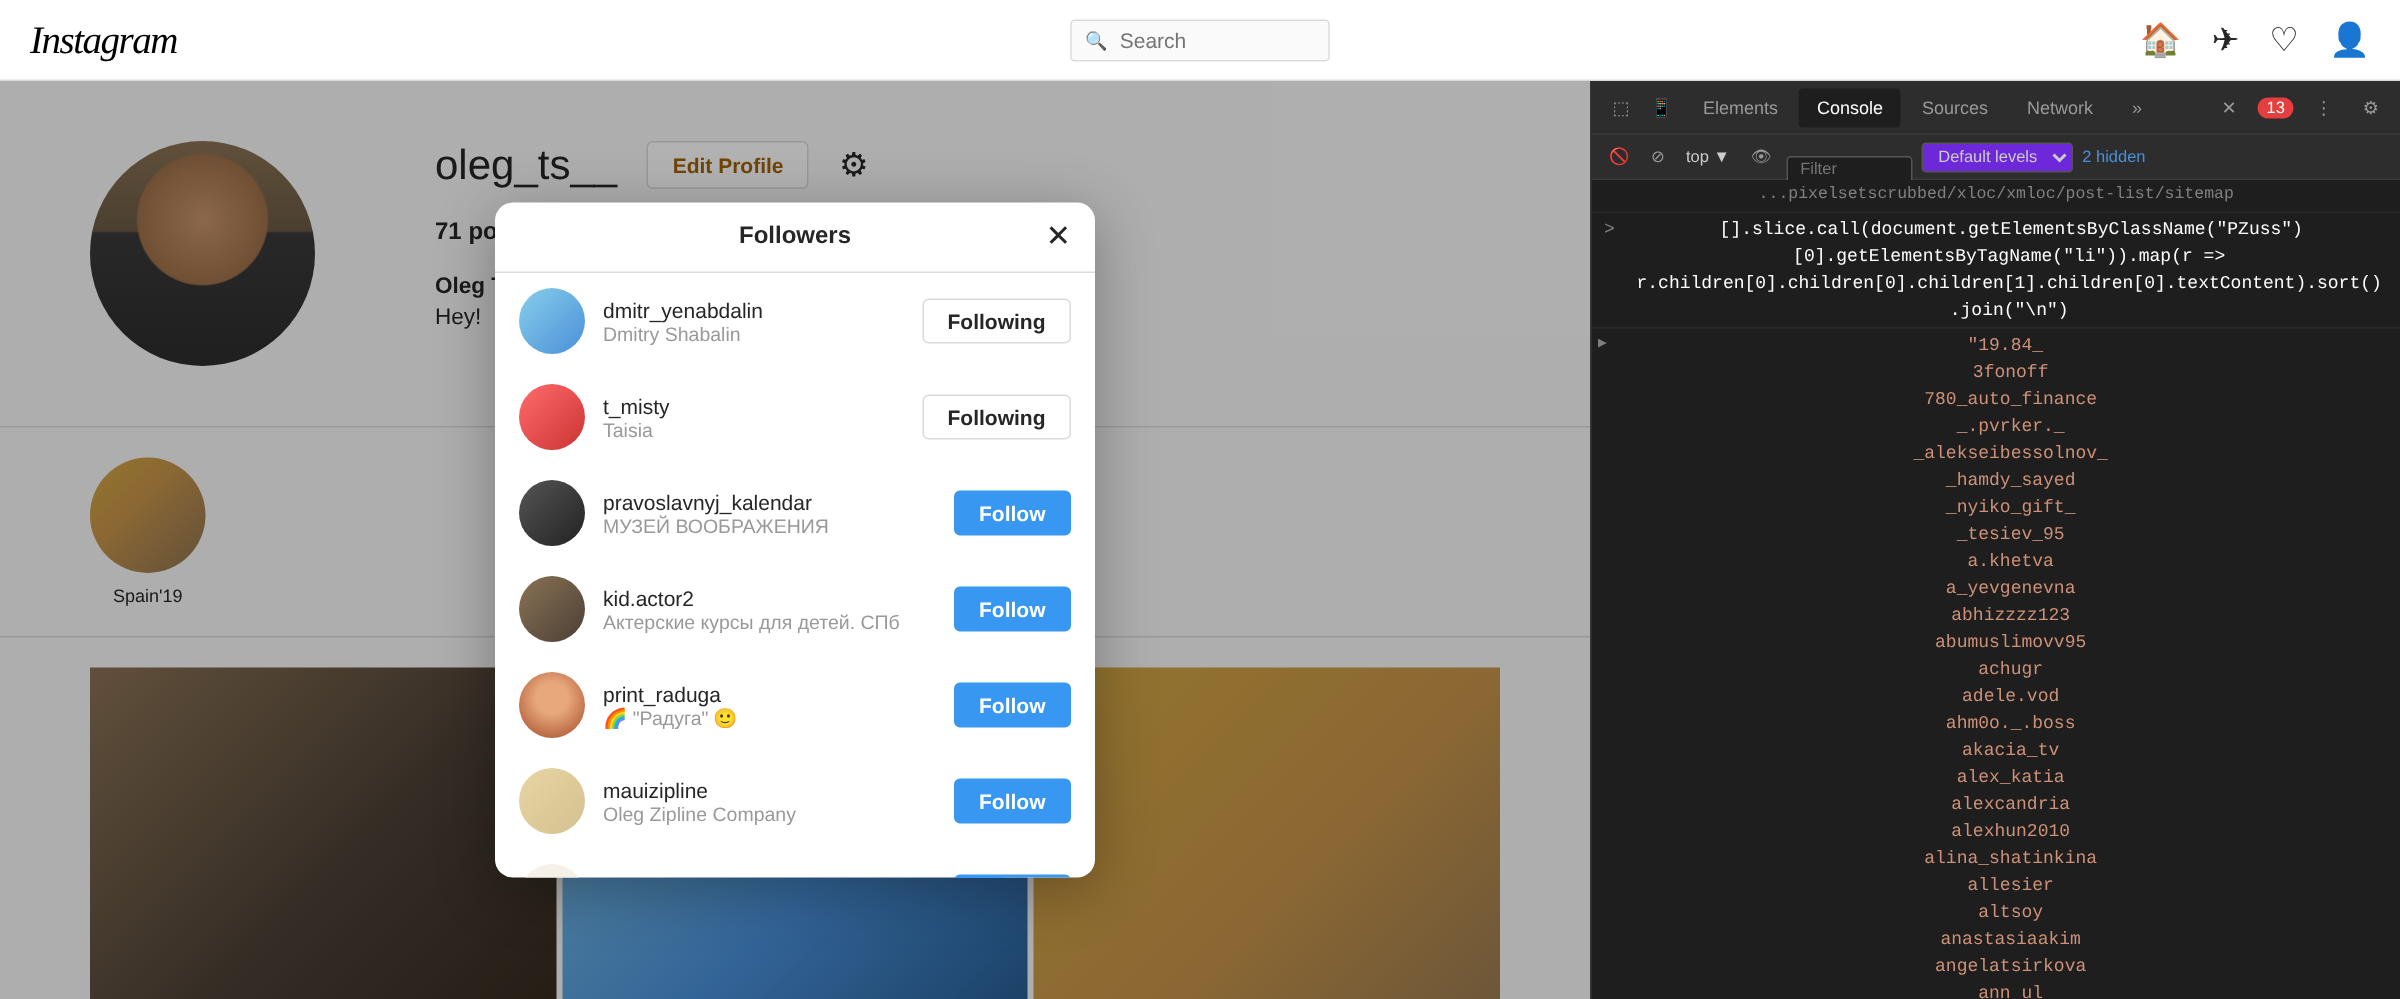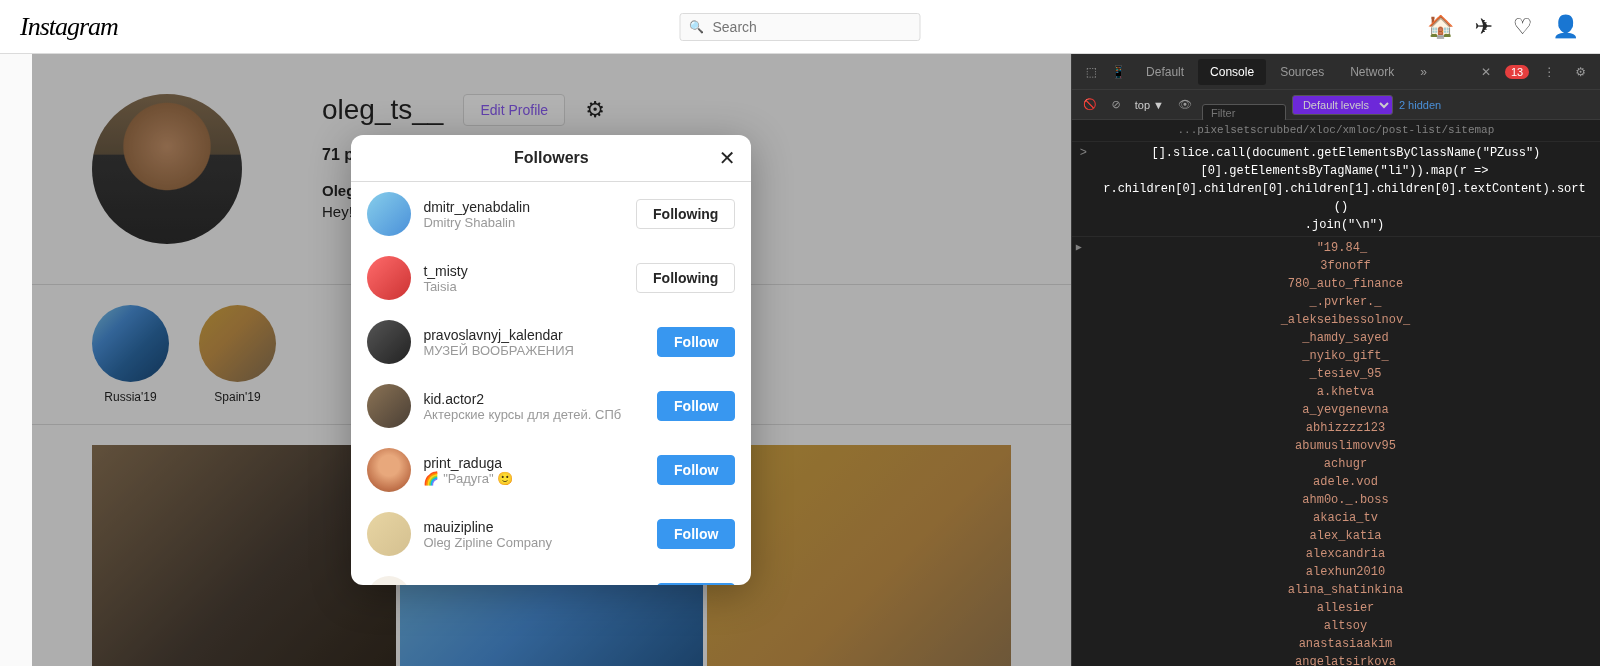--- a/index.html
+++ b/index.html
@@ -31,21 +31,21 @@
       left: 50%;
       transform: translateX(-50%);
     }
     .nav-search input {
       background: #fafafa;
       border: 1px solid #dbdbdb;
       border-radius: 3px;
       padding: 5px 10px 5px 32px;
       font-size: 14px;
       color: #999;
-      width: 241px;
+      width: 173px;
       outline: none;
     }
     .nav-search-wrapper {
       position: relative;
     }
     .nav-search-icon {
       position: absolute;
       left: 10px;
       top: 50%;
       transform: translateY(-50%);
@@ -70,21 +70,20 @@
       flex: 1;
       overflow: hidden;
     }
 
     
     .instagram-area {
       width: 1060px;
       background: #fafafa;
       overflow-y: auto;
       position: relative;
-      margin-left: 32px;
     }
 
     
     .profile-header {
       display: flex;
       align-items: flex-start;
       padding: 40px 60px;
       gap: 80px;
     }
     .profile-avatar {
@@ -113,23 +112,23 @@
       font-size: 28px;
       font-weight: 300;
       color: #262626;
     }
     .profile-edit-btn {
       border: 1px solid #dbdbdb;
       background: #fff;
       border-radius: 4px;
       padding: 7px 16px;
       font-size: 14px;
-      font-weight: 400;
-      cursor: pointer;
-      color: #8b5cf6;
+      font-weight: 700;
+      cursor: pointer;
+      color: #a16207;
     }
     .profile-settings-icon {
       font-size: 22px;
       cursor: pointer;
       color: #262626;
     }
     .profile-stats {
       display: flex;
       gap: 40px;
       margin-bottom: 18px;
@@ -499,24 +498,20 @@
             <span>following</span>
           </div>
         </div>
         <div class="profile-name">Oleg Tsoy</div>
         <div class="profile-bio">Hey!</div>
       </div>
     </div>
 
     <div class="highlights-row">
       <div class="highlight-item">
-        <div class="highlight-circle russia"></div>
-        <span class="highlight-label">Russia'19</span>
-      </div>
-      <div class="highlight-item">
         <div class="highlight-circle spain"></div>
         <span class="highlight-label">Spain'19</span>
       </div>
     </div>
 
     <div class="posts-grid-area">
       <div class="posts-grid">
         <div class="post-thumb post-thumb-1"></div>
         <div class="post-thumb post-thumb-2"></div>
         <div class="post-thumb post-thumb-3"></div>
@@ -598,21 +593,21 @@
       </div>
     </div>
 
   </div>
 
   <div class="devtools-panel">
 
     <div class="devtools-tabs">
       <span class="dt-icon">⬚</span>
       <span class="dt-icon">📱</span>
-      <span class="devtools-tab">Default</span>
+      <span class="devtools-tab">Elements</span>
       <span class="devtools-tab active">Console</span>
       <span class="devtools-tab">Sources</span>
       <span class="devtools-tab">Network</span>
       <span class="devtools-tab">»</span>
       <div class="devtools-tab-icons">
         <span class="dt-icon">✕</span>
         <span class="dt-badge">13</span>
         <span class="dt-icon">⋮</span>
         <span class="dt-icon">⚙</span>
       </div>

